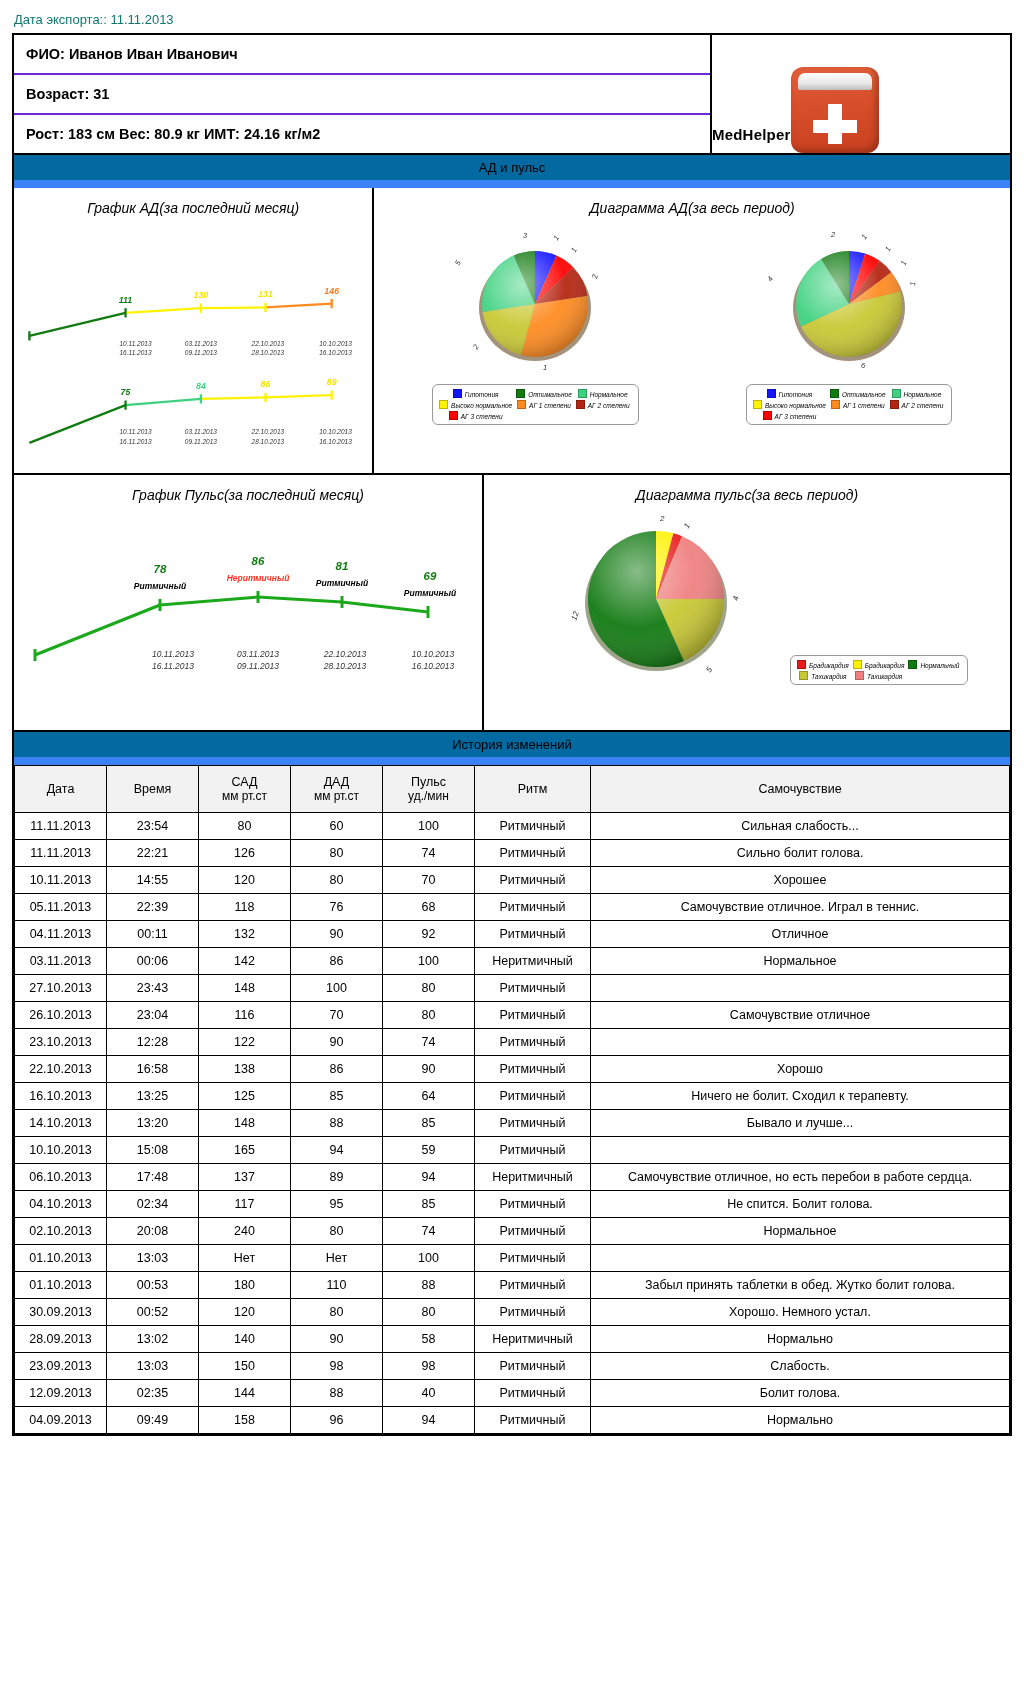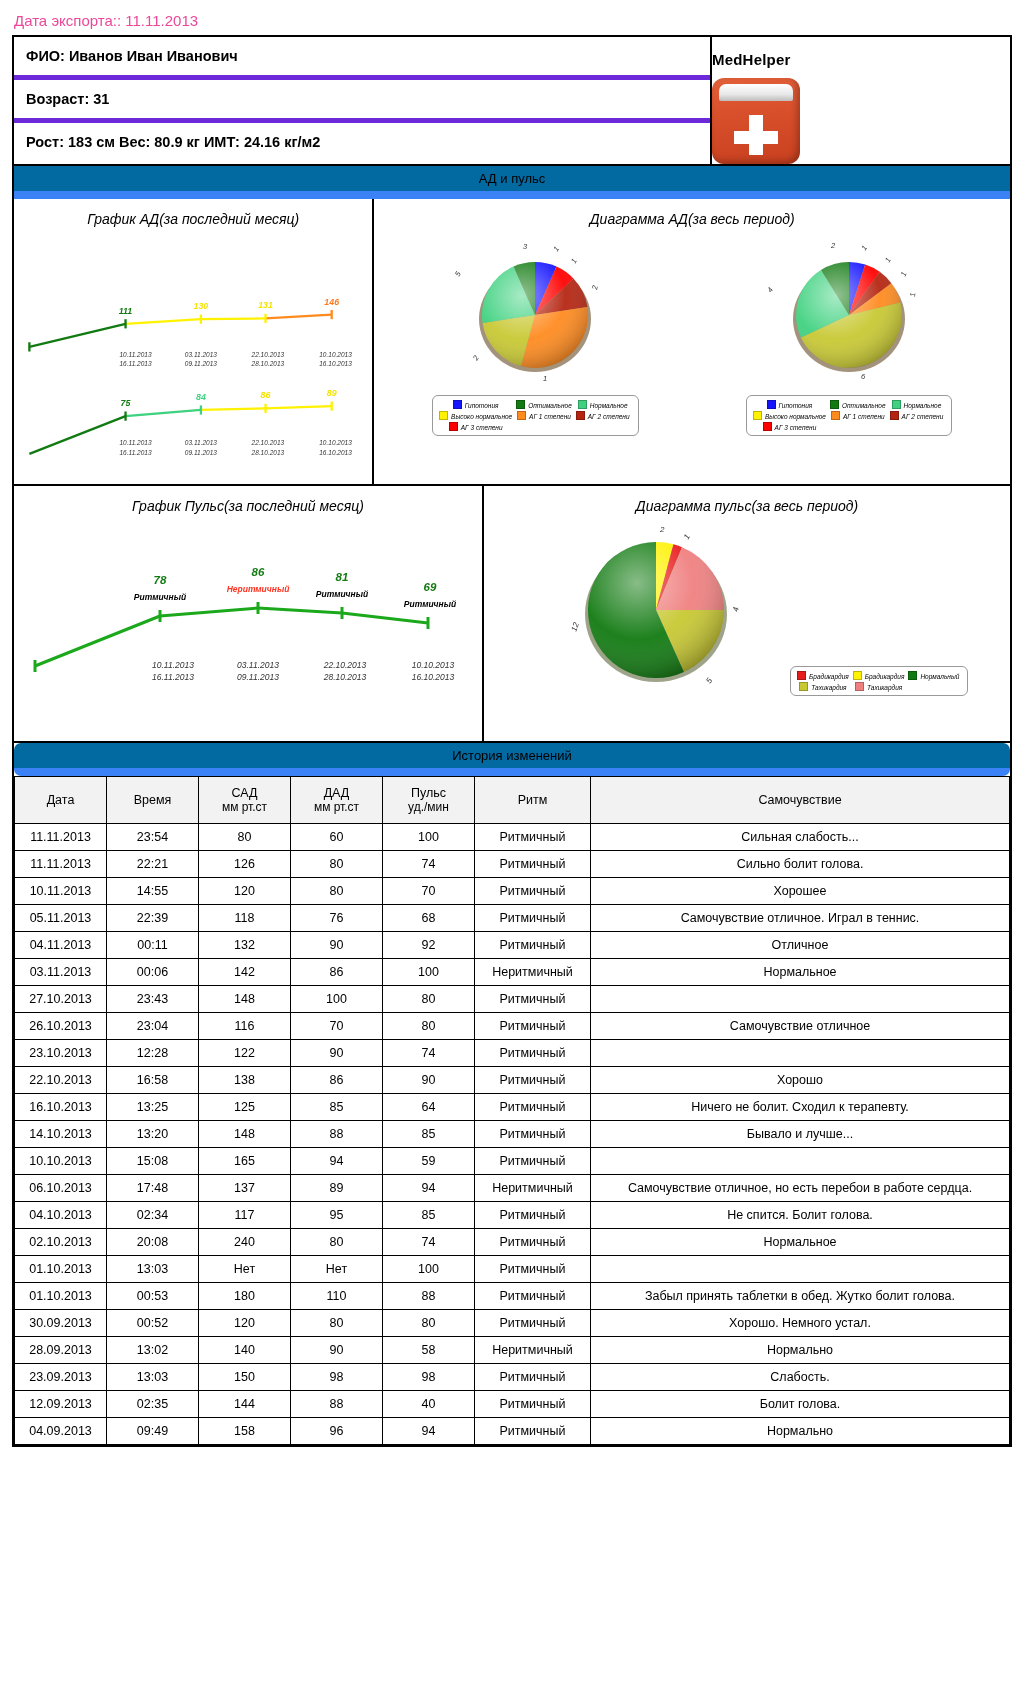--- a/index.html
+++ b/index.html
@@ -6,32 +6,32 @@
   html, body { margin:0; padding:0; }
   body {
     width: 1024px;
     font-family: "Liberation Sans", sans-serif;
     background: #ffffff;
     color: #000;
     -webkit-font-smoothing: antialiased;
   }
   .page { width: 1024px; padding: 8px 12px 0 12px; }
 
-  .export-date { font-size: 15px; color:#ec4899; padding: 4px 0 6px 2px; }
+  .export-date { font-size: 13px; color:#0f766e; padding: 4px 0 6px 2px; }
 
   .frame { border: 2px solid #000; width: 1000px; }
 
   
   .hdr { display: flex; }
   .hdr-left { flex: 1 1 auto; }
-  .hdr-row { border-bottom: 5px solid #6d28d9; padding: 11px 12px; font-size: 14.5px; font-weight: bold; }
+  .hdr-row { border-bottom: 2px solid #6d28d9; padding: 11px 12px; font-size: 14.5px; font-weight: bold; }
   .hdr-row:last-child { border-bottom: none; }
   .hdr-right {
     width: 300px; border-left: 2px solid #000;
-    display: flex; flex-direction: column; align-items: flex-start; justify-content: flex-start;
+    display: flex; align-items: flex-end; justify-content: flex-start;
     padding-top: 14px;
   }
   .brand { font-size: 15px; font-weight: bold; letter-spacing: .2px; margin-bottom: 10px; }
   .logo-wrap { width: 88px; height: 86px; position: relative; }
   .logo-book {
     position:absolute; inset:0;
     border-radius: 12px;
     background: linear-gradient(175deg,#e2603a 0%, #d9502c 38%, #c8401f 100%);
     box-shadow: inset -3px -3px 6px rgba(0,0,0,.25);
   }
@@ -367,21 +367,21 @@
                 <td><span class="sw" style="background:#f08080"></span><span>Тахикардия</span></td>
                 <td></td>
               </tr>
             </tbody>
               </table>
           </div>
         </div>
       </div>
     </div>
 
-    <div class="section-bar" style="border-top:none;border-radius:7px;">История изменений</div>
+    <div class="section-bar" style="border-top:none;">История изменений</div>
 
     <table class="hist">
       <colgroup>
         <col class="c-date">
           <col class="c-time">
           <col class="c-sad">
           <col class="c-dad">
         <col class="c-pulse">
           <col class="c-rhythm">
           <col>

